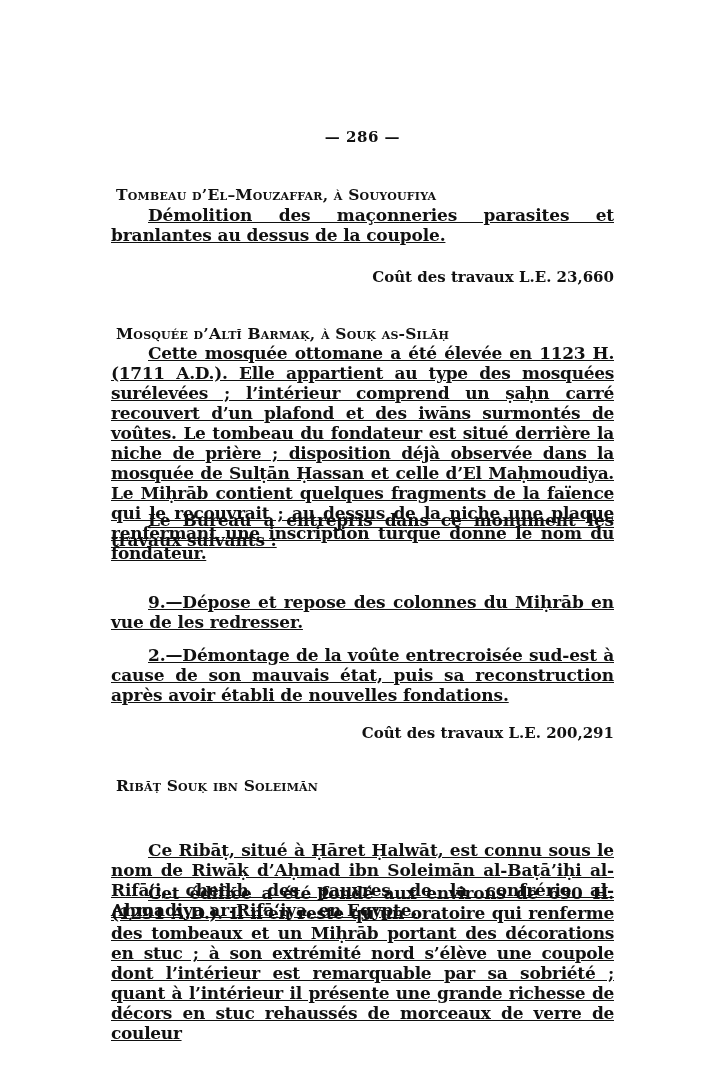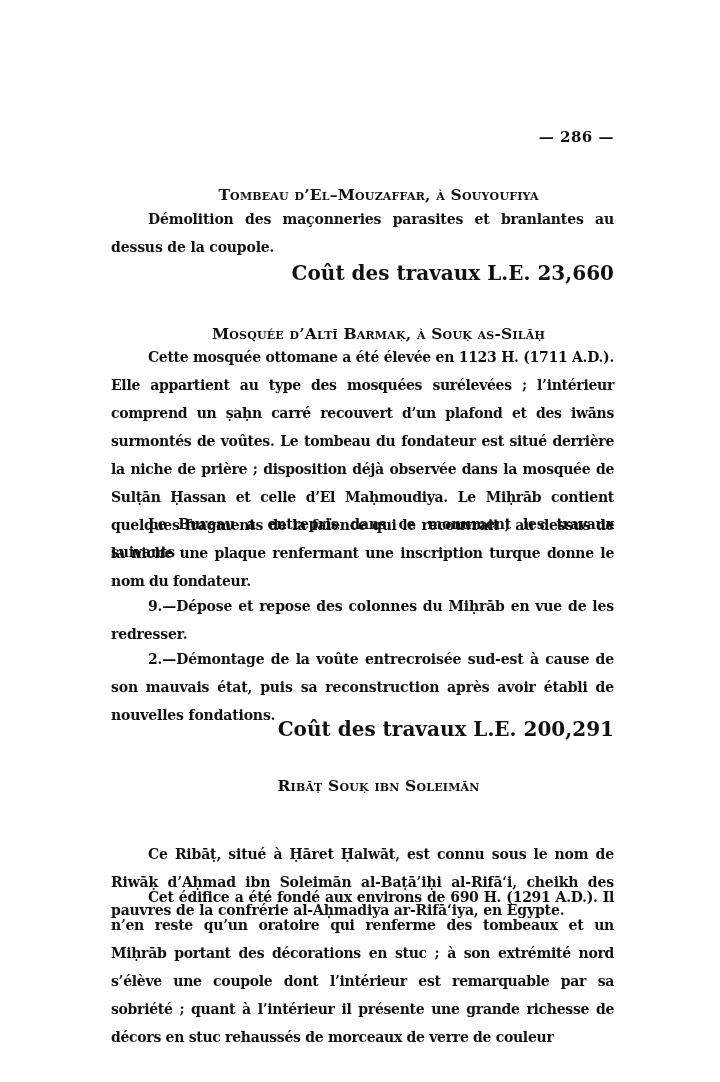--- a/index.html
+++ b/index.html
@@ -1,26 +1,26 @@
 <!DOCTYPE html>
 <html><head>
 <meta charset="utf-8">
 <style>
   html, body { margin:0; padding:0; background:#ffffff; }
   body { width:720px; height:1082px; position:relative; overflow:hidden;
          font-family:"DejaVu Serif","Liberation Serif",serif; color:#111; }
   .page { position:absolute; left:111px; top:0; width:503px; }
-  .pnum { position:absolute; top:128px; left:0; width:100%; text-align:right;
+  .pnum { position:absolute; top:128px; left:0; width:100%; text-align:center;
           font-weight:bold; font-size:15px; letter-spacing:0.5px; }
-  .title { position:absolute; left:16px; width:100%; text-align:center; font-weight:bold;
+  .title { position:absolute; left:5px; width:100%; text-align:left; font-weight:bold;
            font-variant:small-caps; font-size:15.5px; letter-spacing:0.2px; }
-  .para { position:absolute; left:0; width:100%; font-size:14px; line-height:28px;
-          text-align:justify; text-align-last:left; text-indent:37px; letter-spacing:-0.15px; }
+  .para { position:absolute; left:0; width:100%; font-size:17px; line-height:20px;
+          text-align:justify; text-align-last:left; text-indent:37px; letter-spacing:-0.15px;text-decoration:underline; }
   .para.sm { letter-spacing:-0.3px; }
-  .cost { position:absolute; right:0; font-size:20px; font-weight:bold; }
+  .cost { position:absolute; right:0; font-size:15px; font-weight:bold;margin-top:7px; }
   .b { font-weight:bold; }
 </style>
 </head>
 <body>
 
 <div class="page">
   <div class="pnum">— 286 —</div>
 
   <div class="title" style="top:185px">Tombeau d’El–Mouzaffar, à Souyoufiya</div>
   <div class="para b" style="top:205px">Démolition des maçonneries parasites et branlantes au dessus de la coupole.</div>

